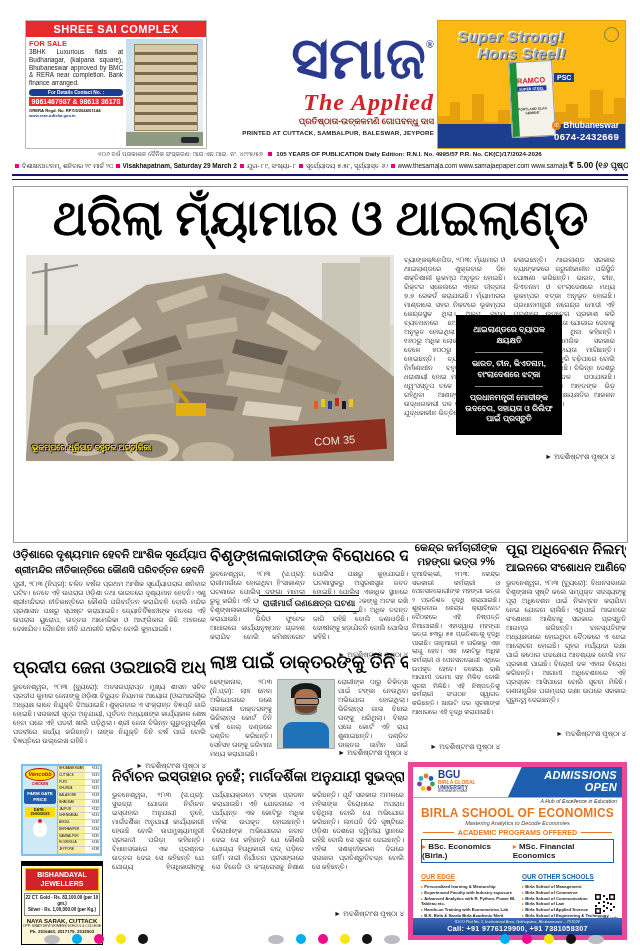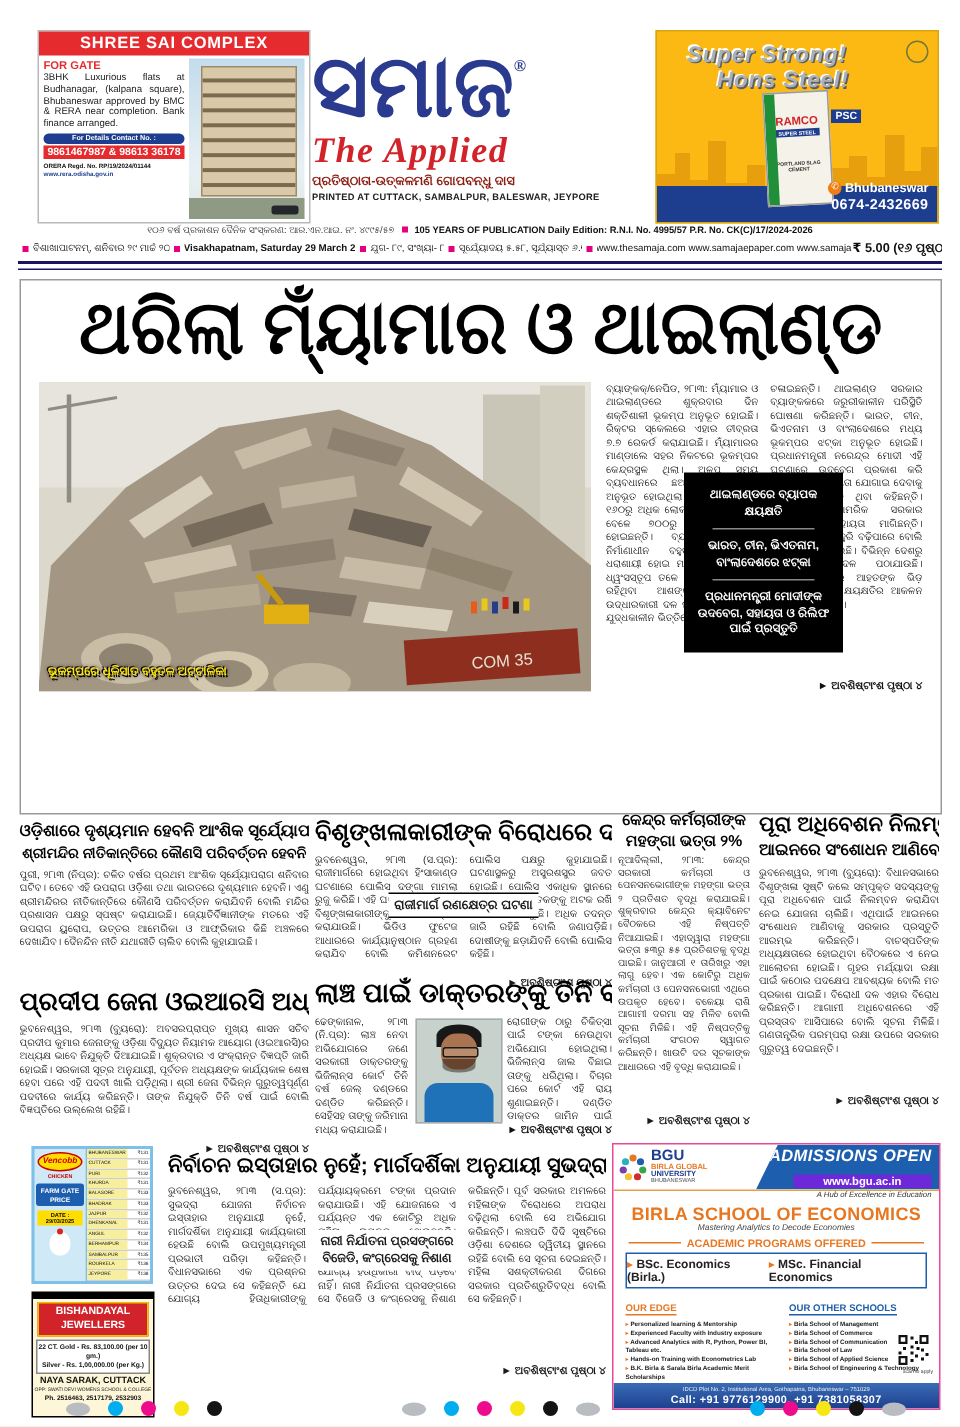--- a/index.html
+++ b/index.html
@@ -3,21 +3,21 @@
 <meta charset="utf-8">
 <style>
   html,body{margin:0;padding:0;background:#e9e9e9}
   #page{position:relative;width:640px;height:951px;background:#fff;margin:0 auto;
         font-family:"Liberation Sans","DejaVu Sans",sans-serif;color:#111;overflow:hidden}
   .abs{position:absolute}
   .news{font-size:6.8px;line-height:9px;text-align:justify;color:#1a1a1a;overflow:hidden}
   .c2{column-count:2;column-gap:8px}
   .c3{column-count:3;column-gap:8px}
   .hl{font-weight:bold;text-align:center;overflow:hidden;color:#000}
-  .cont{font-weight:bold;font-size:7.2px;background:#fff;white-space:nowrap}
+  .cont{font-weight:normal;font-size:7.2px;background:#fff;white-space:nowrap}
   .contabs{position:absolute;right:0;bottom:0;padding-left:3px}
   .sq{width:4px;height:4px;background:#e5007d;flex:0 0 auto;margin:0 3px;display:inline-block}
 
   
   .ad-sai{left:25px;top:20px;width:180px;height:127px;border:1px solid #b9b9b9;background:#fff;display:flex;flex-direction:column}
   .sai-banner{height:16px;background:#e62b2e;color:#fff;font-weight:bold;font-size:11px;text-align:center;line-height:16px;letter-spacing:.5px}
   .sai-body{display:flex;flex:1;padding:2px 3px;gap:3px}
   .sai-left{width:94px;display:flex;flex-direction:column}
   .sai-forsale{color:#e62b2e;font-weight:bold;font-size:7.5px}
   .sai-text{font-size:6.4px;line-height:7.8px;text-align:justify;color:#222}
@@ -25,21 +25,21 @@
   .sai-phones{background:#e62b2e;color:#fff;font-weight:bold;font-size:7px;text-align:center;padding:1px 0;margin-top:1px}
   .sai-rera{font-size:4.2px;font-weight:bold;margin-top:2px;color:#111}
   .sai-web{font-size:4.2px;font-weight:bold;color:#1d3d8f}
   .sai-img{flex:1;position:relative;background:linear-gradient(#c3dcec,#e9f0f4 70%,#dfe6df)}
   .sai-bldg{position:absolute;left:10%;right:6%;top:5%;bottom:14%;background:
       repeating-linear-gradient(180deg,#d9c9a8 0 7px,#7d6a4e 7px 10px),#d9c9a8;border:1px solid #9d8a66}
   .sai-ground{position:absolute;left:0;right:0;bottom:0;height:13%;background:#8f9a84}
   .sai-car{position:absolute;right:4px;bottom:3px;width:18px;height:6px;background:#23262b;border-radius:2px}
 
   
-  .masthead{left:208px;top:14px;width:226px;text-align:left}
+  .masthead{left:208px;top:14px;width:226px;text-align:right}
   .mast-title{font-size:58px;line-height:60px;font-weight:bold;color:#2a3b8f;font-family:"Liberation Serif","DejaVu Serif",serif}
   .mast-title sup{font-size:11px;vertical-align:30px;color:#2a3b8f}
   .mast-eng{margin-top:1px;font-family:"Liberation Serif","DejaVu Serif",serif;font-style:italic;font-weight:bold;font-size:24px;line-height:24px;color:#d2232a;letter-spacing:1px}
   .mast-tag{font-size:8.5px;color:#8b1d12;font-weight:bold;margin-top:2px}
   .mast-printed{font-size:6.2px;font-weight:bold;color:#222;margin-top:2px;letter-spacing:.2px}
 
   
   .ad-ramco{left:437px;top:20px;width:187px;height:127px;background:#fdb913;border:1px solid #d9a50e;overflow:hidden}
   .rm-sky{position:absolute;left:0;bottom:0;width:100%;height:72px}
   .rm-s1,.rm-s2{position:absolute;font-style:italic;font-weight:bold;font-size:15px;color:#aab0b8;
@@ -134,21 +134,21 @@
 
   .ad-bd{left:21px;top:861px;width:82px;height:84px;border:1.5px solid #000;background:#fdf6d8;box-sizing:border-box;text-align:center}
   .bd-topbar{height:4px;background:#000}
   .bd-red{margin:2px 3px 0;background:#d2232a;border:1px solid #f0c000;color:#fff;font-weight:bold;font-size:7px;line-height:8.5px;padding:2px 0}
   .bd-rates{margin:2px 2px 0;background:#fff;border:1px solid #888;font-size:4.5px;font-weight:bold;line-height:6.2px;padding:1px 0}
   .bd-addr{font-weight:bold;font-size:6px;margin-top:2px}
   .bd-addr2{font-size:3.3px;color:#222}
   .bd-ph{font-weight:bold;font-size:4.4px;margin-top:1px}
 
   
-  .ad-bgu{left:408px;top:762px;width:219px;height:178px;border:1px solid #ec4899;background:#fff;box-sizing:border-box;overflow:hidden}
+  .ad-bgu{left:408px;top:762px;width:219px;height:178px;border:5px solid #ec4899;background:#fff;box-sizing:border-box;overflow:hidden}
   .bgu-top{display:flex;height:30px}
   .bgu-brand{width:92px;display:flex;align-items:center;gap:2px;padding-left:3px}
   .bgu-bt{line-height:1}
   .bgu-abbr{font-weight:bold;font-size:10px;color:#1d3d8f}
   .bgu-n1{font-weight:bold;font-size:5px;color:#e87722}
   .bgu-n2{font-weight:bold;font-size:5px;color:#1d3d8f}
   .bgu-city{font-size:3.8px;color:#555}
   .bgu-adm{flex:1;background:#1d5fae;clip-path:polygon(12% 0,100% 0,100% 100%,0 100%);color:#fff;text-align:right;padding:2px 5px}
   .bgu-adm .a1{font-weight:bold;font-style:italic;font-size:11px;letter-spacing:.3px}
   .bgu-adm .a2{font-weight:bold;font-size:7.5px;background:#6d28d9;display:inline-block;padding:0 20px;margin-top:1px}
@@ -183,21 +183,21 @@
 </style>
 </head>
 <body>
 
 <div id="page">
 
   <div class="abs ad-sai">
     <div class="sai-banner">SHREE SAI COMPLEX</div>
     <div class="sai-body">
       <div class="sai-left">
-        <div class="sai-forsale">FOR GATE</div>
+        <div class="sai-forsale">FOR SALE</div>
         <div class="sai-text">3BHK Luxurious flats at Budhanagar, (kalpana square), Bhubaneswar approved by BMC &amp; RERA near completion. Bank finance arranged.</div>
         <div class="sai-contact">For Details Contact No. :</div>
         <div class="sai-phones">9861467987 &amp; 98613 36178</div>
         <div class="sai-rera">ORERA Regd. No. RP/19/2024/01144</div>
         <div class="sai-web">www.rera.odisha.gov.in</div>
       </div>
       <div class="sai-img">
         <div class="sai-bldg"></div>
         <div class="sai-ground"></div>
         <div class="sai-car"></div>
@@ -455,21 +455,20 @@
     <div class="bd-addr">NAYA SARAK, CUTTACK</div>
     <div class="bd-addr2">OPP: SWATI DEVI WOMENS SCHOOL &amp; COLLEGE</div>
     <div class="bd-ph">Ph. 2516463, 2517179, 2532903</div>
   </div>
 
   <div class="abs artG">
     <div class="hl h">ନିର୍ବାଚନ ଇସ୍ତାହାର ନୁହେଁ; ମାର୍ଗଦର୍ଶିକା ଅନୁଯାୟୀ ସୁଭଦ୍ରା ଟଙ୍କା: ପ୍ରଭାତୀ</div>
     <div class="news c3 b">
       <span>ଭୁବନେଶ୍ୱର, ୨୮ା୩ (ସ.ପ୍ର): ସୁଭଦ୍ରା ଯୋଜନା ନିର୍ବାଚନ ଇସ୍ତାହାର ଅନୁଯାୟୀ ନୁହେଁ, ମାର୍ଗଦର୍ଶିକା ଅନୁଯାୟୀ କାର୍ଯ୍ୟକାରୀ ହେଉଛି ବୋଲି ଉପମୁଖ୍ୟମନ୍ତ୍ରୀ ପ୍ରଭାତୀ ପରିଡ଼ା କହିଛନ୍ତି। ବିଧାନସଭାରେ ଏକ ପ୍ରଶ୍ନର ଉତ୍ତର ଦେଇ ସେ କହିଛନ୍ତି ଯେ ଯୋଗ୍ୟ ହିତାଧିକାରୀଙ୍କୁ ପର୍ଯ୍ୟାୟକ୍ରମେ ଟଙ୍କା ପ୍ରଦାନ କରାଯାଉଛି। ଏହି ଯୋଜନାରେ ଏ ପର୍ଯ୍ୟନ୍ତ ଏକ କୋଟିରୁ ଅଧିକ ମହିଳା ଉପକୃତ ହୋଇଛନ୍ତି। ବିରୋଧୀଙ୍କ ଅଭିଯୋଗର ଜବାବ ଦେଇ ସେ କହିଛନ୍ତି ଯେ କୌଣସି ଯୋଗ୍ୟ ହିତାଧିକାରୀ ବାଦ୍ ପଡ଼ିବେ ନାହିଁ। ନାରୀ ନିର୍ଯାତନା ପ୍ରସଙ୍ଗରେ ସେ ବିଜେଡି ଓ କଂଗ୍ରେସକୁ ନିଶାଣ କରିଛନ୍ତି। ପୂର୍ବ ସରକାର ଅମଳରେ ମହିଳାଙ୍କ ବିରୋଧରେ ଅପରାଧ ବଢ଼ିଥିଲା ବୋଲି ସେ ଅଭିଯୋଗ କରିଛନ୍ତି। ଲଞ୍ଚପତି ଦିଦି ସୃଷ୍ଟିରେ ଓଡ଼ିଶା ଦେଶରେ ଦ୍ୱିତୀୟ ସ୍ଥାନରେ ରହିଛି ବୋଲି ସେ ସୂଚନା ଦେଇଛନ୍ତି। ମହିଳା ସଶକ୍ତୀକରଣ ଦିଗରେ ସରକାର ପ୍ରତିଶ୍ରୁତିବଦ୍ଧ ବୋଲି ସେ କହିଛନ୍ତି।</span>
       <span class="inset">
-        <span class="i1" style="display:block">ନାରୀ ନିର୍ଯାତନା ପ୍ରସଙ୍ଗରେ ବିଜେଡି, କଂଗ୍ରେସକୁ ନିଶାଣ</span>
       </span>
       <span class="cont contabs"><span>►</span> <span>ଅବଶିଷ୍ଟାଂଶ ପୃଷ୍ଠା ୪</span></span>
     </div>
   </div>
 
   <div class="ad-bgu">
     <div class="bgu-top">
       <div class="bgu-brand">
         <svg width="20" height="20" viewBox="0 0 20 20">
           <circle cx="10" cy="4" r="2.4" fill="#e87722"></circle>

